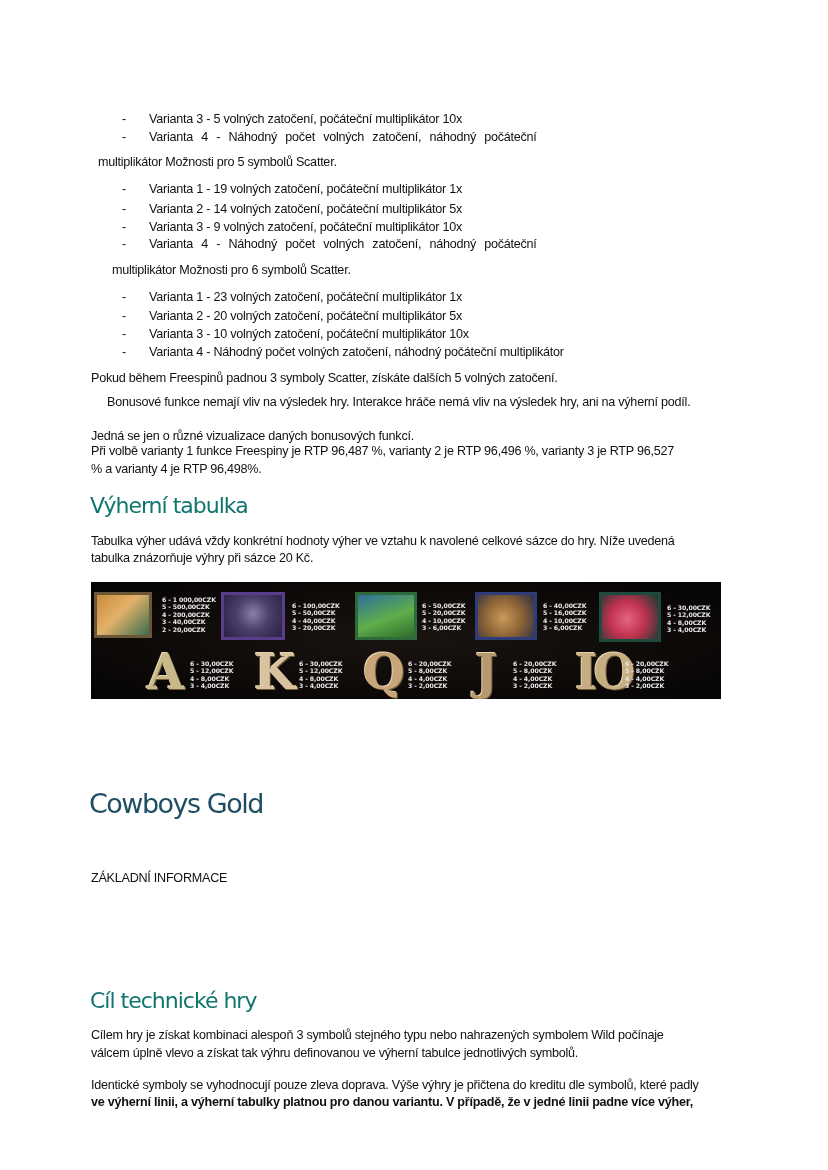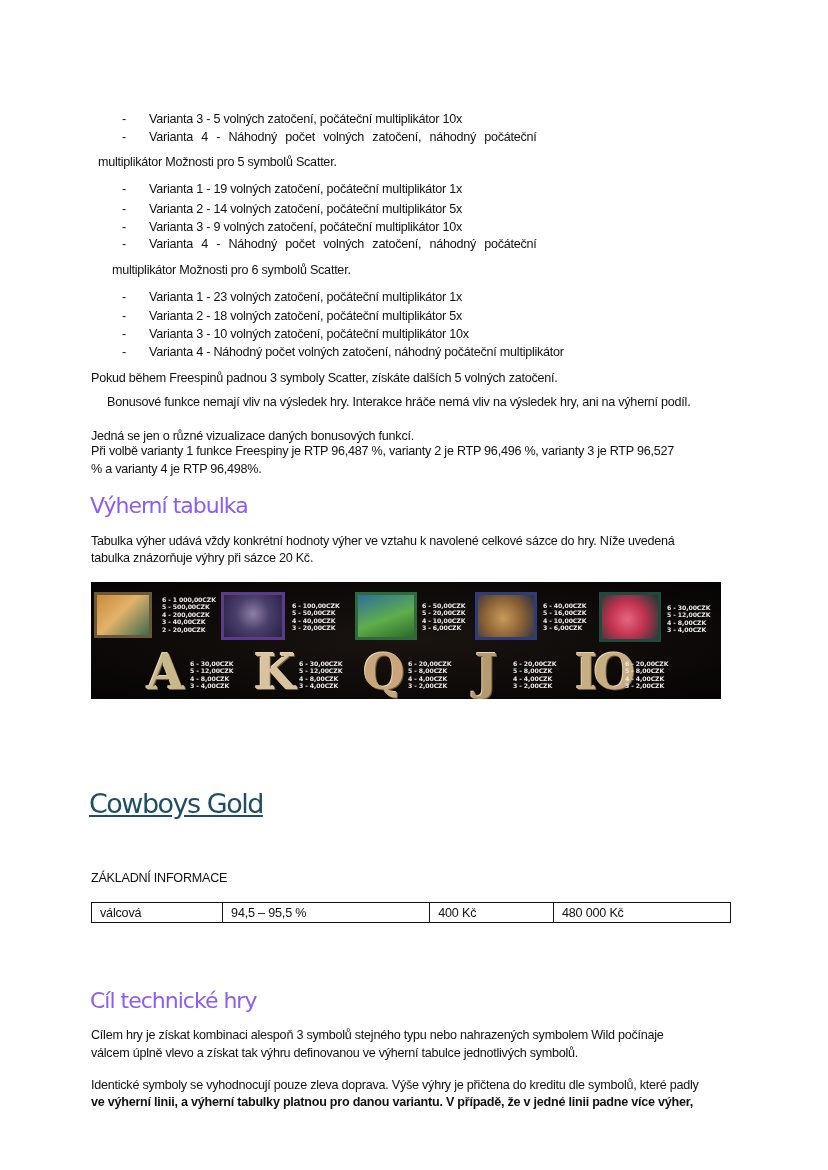--- a/index.html
+++ b/index.html
@@ -3,21 +3,21 @@
 <meta charset="utf-8">
 <style>
   html, body { margin: 0; padding: 0; background: #ffffff; }
   body { width: 828px; height: 1170px; position: relative; overflow: hidden;
          font-family: "Liberation Sans", sans-serif; color: #111; }
   .abs { position: absolute; }
   .txt { font-size: 12.6px; line-height: 16px; letter-spacing: -0.25px; white-space: nowrap; }
   .bullet { position: absolute; font-size: 12.6px; line-height: 16px; }
   .dash { position: absolute; left: 122px; }
   .btext { position: absolute; left: 149px; }
-  .h2 { font-family: "DejaVu Sans", sans-serif; color: #8b5cf6; font-size: 22px; letter-spacing: -1px; }
+  .h2 { font-family: "DejaVu Sans", sans-serif; color: #0f766e; font-size: 22px; letter-spacing: -1px; }
   .h1 { font-family: "DejaVu Sans", sans-serif; color: #1f4e63; font-size: 27px; letter-spacing: -1.5px; }
   .paytable { position: absolute; left: 91px; top: 582px; width: 630px; height: 117px;
               background: radial-gradient(ellipse at 50% 50%, #1a1410 0%, #0b0807 70%, #050404 100%); overflow: hidden; }
   .sym-img { position: absolute; width: 52px; height: 52px; border: 3px solid #6b5638; box-sizing: border-box; }
   .pays { position: absolute; font-family: "DejaVu Sans", sans-serif; font-weight: bold; font-size: 6.2px; line-height: 7.4px; color: #e8e8e8; white-space: nowrap; letter-spacing: -0.1px; }
   .letter { position: absolute; font-family: "DejaVu Serif", serif; font-weight: bold; font-size: 48px; line-height: 48px; color: #c9b48a; text-shadow: 1px 1px 0 #6d5a3a, -1px -1px 0 #e5d4b0; }
   table.info { position: absolute; left: 91px; top: 902px; width: 640px; border-collapse: collapse; font-size: 12.6px; letter-spacing: -0.2px; }
   table.info td { border: 1px solid #111; padding: 0 8px; height: 19px; }
   table.info tr.hdr td { font-weight: bold; height: 22px; }
 </style>
@@ -51,21 +51,21 @@
   <span class="btext txt" style="word-spacing:5px">Varianta 4 - Náhodný počet volných zatočení, náhodný počáteční</span>
 </div>
 <div class="abs txt" style="left:112px; top:262px;">multiplikátor Možnosti pro 6 symbolů Scatter.</div>
 
 <div class="bullet" style="top:289px;">
   <span class="dash">-</span>
   <span class="btext txt">Varianta 1 - 23 volných zatočení, počáteční multiplikátor 1x</span>
 </div>
 <div class="bullet" style="top:308px;">
   <span class="dash">-</span>
-  <span class="btext txt">Varianta 2 - 18 volných zatočení, počáteční multiplikátor 5x</span>
+  <span class="btext txt">Varianta 2 - 20 volných zatočení, počáteční multiplikátor 5x</span>
 </div>
 <div class="bullet" style="top:326px;">
   <span class="dash">-</span>
   <span class="btext txt">Varianta 3 - 10 volných zatočení, počáteční multiplikátor 10x</span>
 </div>
 <div class="bullet" style="top:344px;">
   <span class="dash">-</span>
   <span class="btext txt">Varianta 4 - Náhodný počet volných zatočení, náhodný počáteční multiplikátor</span>
 </div>
 
@@ -156,31 +156,25 @@
 
   <div class="letter" style="left:484px; top:66px; color:#c6ad82; letter-spacing:-4px;">IO</div>
   <div class="pays" style="left:534px; top:78px;">
     <div>6 - 20,00CZK</div>
     <div>5 - 8,00CZK</div>
     <div>4 - 4,00CZK</div>
     <div>3 - 2,00CZK</div>
   </div>
 </div>
 
-<div class="abs h1" style="left:89px; top:788px;text-decoration:underline;">Cowboys Gold</div>
+<div class="abs h1" style="left:89px; top:788px;">Cowboys Gold</div>
 <div class="abs txt" style="left:91px; top:870px;">ZÁKLADNÍ INFORMACE</div>
 
 <table class="info">
   <tbody>
-  <tr>
-    <td>válcová</td>
-    <td>94,5 – 95,5 %</td>
-    <td>400 Kč</td>
-    <td>480 000 Kč</td>
-  </tr>
 </tbody>
   </table>
 
 <div class="abs h2" style="left:90px; top:988px;">Cíl technické hry</div>
 <div class="abs txt" style="left:91px; top:1027px;">Cílem hry je získat kombinaci alespoň 3 symbolů stejného typu nebo nahrazených symbolem Wild počínaje</div>
 <div class="abs txt" style="left:91px; top:1045px;">válcem úplně vlevo a získat tak výhru definovanou ve výherní tabulce jednotlivých symbolů.</div>
 <div class="abs txt" style="left:91px; top:1077px;text-align:center;">Identické symboly se vyhodnocují pouze zleva doprava. Výše výhry je přičtena do kreditu dle symbolů, které padly</div>
 <div class="abs txt" style="left:91px; top:1094px;font-weight:bold;">ve výherní linii, a výherní tabulky platnou pro danou variantu. V případě, že v jedné linii padne více výher,</div>
 
 </body></html>

